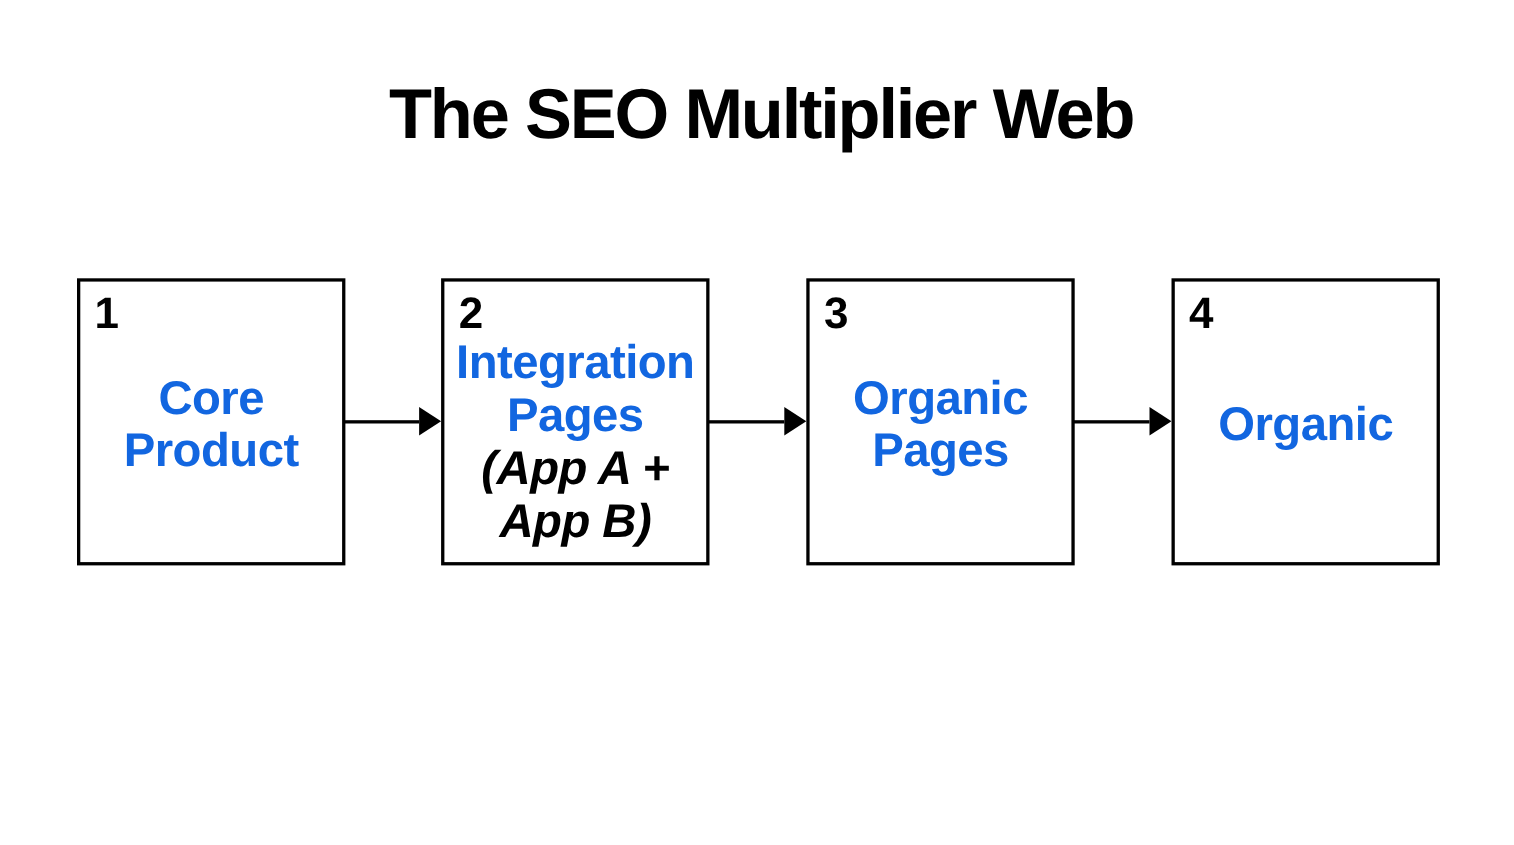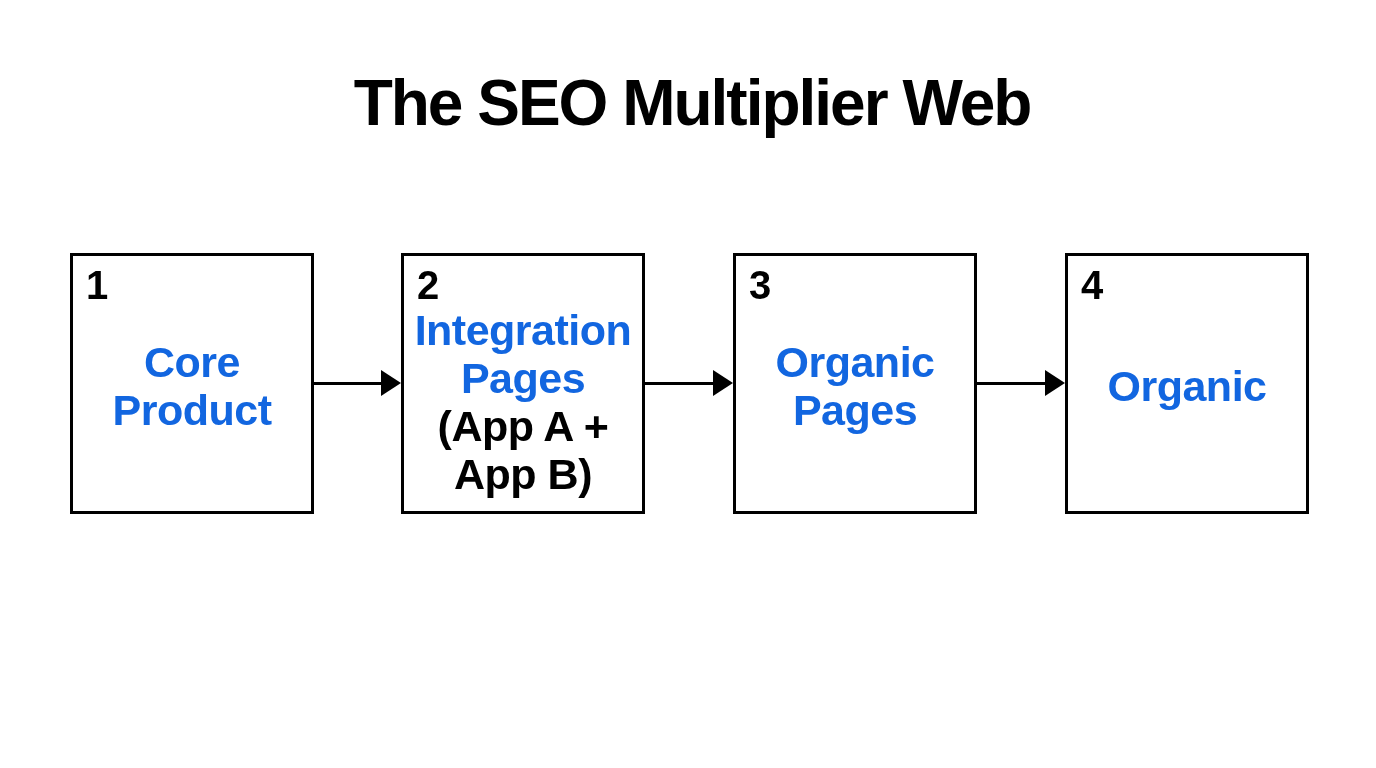--- a/index.html
+++ b/index.html
@@ -61,21 +61,21 @@
     line-height: 48px;
     font-weight: 700;
     letter-spacing: -0.5px;
     padding-top: 4px;
     box-sizing: border-box;
   }
   .step-box .content.shift-down {
     padding-top: 36px;
   }
   .line-blue  { color: var(--accent, #1266e0); }
-  .line-black { color: var(--ink, #000000); }
+  .line-black { color: var(--ink, #000000); font-style: italic; }
   .flow-arrow {
     position: absolute;
     top: 382px;
     height: 3px;
     background: var(--ink, #000000);
   }
   .flow-arrow .arrow-head {
     position: absolute;
     left: 100%;
     top: -12px;

